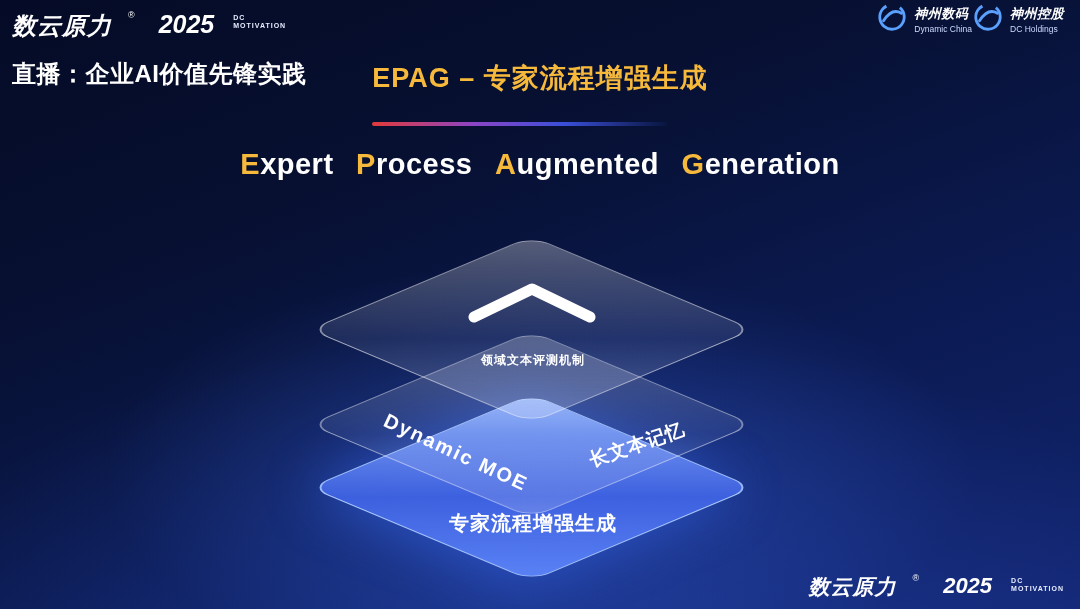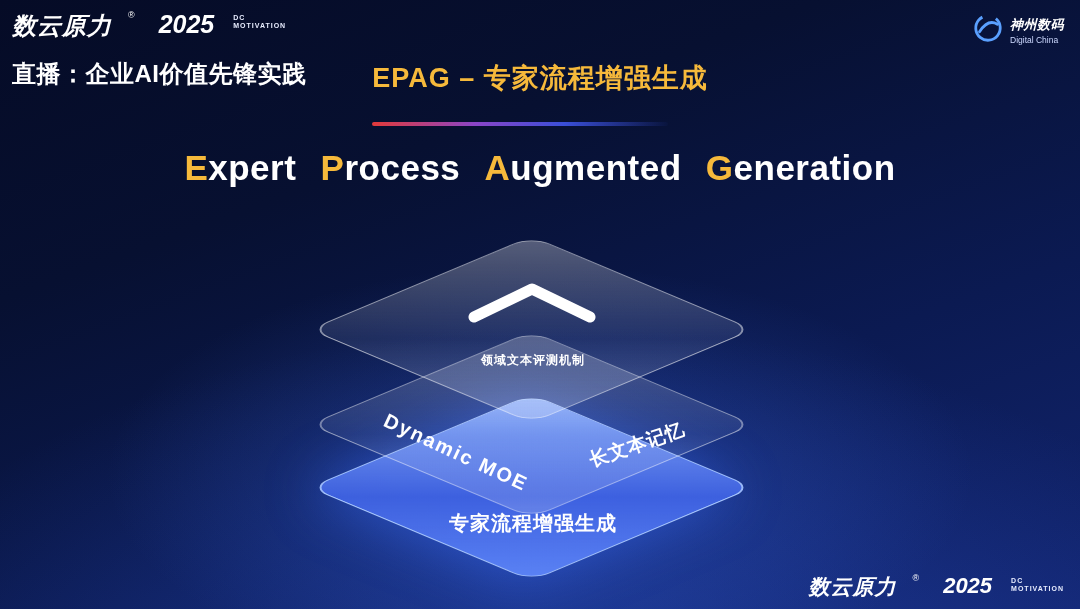--- a/index.html
+++ b/index.html
@@ -18,33 +18,33 @@
   .logo-block { display:flex; align-items:flex-start; gap:16px; }
   .logo-brand { font-size:24px; font-weight:900; font-style:italic; letter-spacing:1px; }
   .logo-reg { font-size:9px; vertical-align:super; }
   .logo-year { font-size:25px; font-weight:900; font-style:italic; margin-left:8px; }
   .logo-sub { display:flex; flex-direction:column; justify-content:center; margin-left:3px; margin-top:4px; }
   .logo-sub span { font-size:7px; font-weight:700; letter-spacing:1px; line-height:8px; color:#e8edff; }
   .header-left { position:absolute; top:10px; left:12px; }
   .live-label { position:absolute; top:58px; left:12px; font-size:24px; font-weight:800; letter-spacing:0.5px; }
 
   
-  .partners { position:absolute; top:12px; right:16px; display:flex; }
+  .partners { position:absolute; top:1px; right:16px; display:flex; }
   .partner { display:flex; align-items:center; gap:6px; }
   .partner-text { display:flex; flex-direction:column; }
   .partner-name { font-size:13px; font-weight:800; font-style:italic; letter-spacing:0.5px; }
   .partner-sub { font-size:8.5px; color:#cdd9ff; margin-top:1px; }
 
   
   .page-title { position:absolute; top:60px; left:0; width:100%; text-align:center;
     font-size:27px; font-weight:800; color:#f6b93b; letter-spacing:1px; }
   .divider { position:absolute; top:122px; left:372px; width:296px; height:4px; border-radius:2px;
     background:linear-gradient(90deg,#e23a3a 0%,#8a45c8 35%,#3a4fd8 65%,rgba(25,60,180,0.05) 100%); }
   .subtitle { position:absolute; top:148px; left:0; width:100%; text-align:center;
-    font-size:35px; font-weight:600; letter-spacing:0.5px; }
+    font-size:29px; font-weight:600; letter-spacing:0.5px; }
   .subtitle .word { margin:0 7px; }
   .subtitle .cap { color:#f6b93b; font-weight:700; }
 
   
   .layer { position:absolute; width:315px; height:315px; border-radius:26px;
     transform:scaleY(0.42) rotate(45deg); }
   .layer-top { left:374px; top:172px; z-index:3;
     background:linear-gradient(135deg,rgba(255,255,255,0.32) 0%,rgba(190,205,245,0.10) 55%,rgba(255,255,255,0.22) 100%);
     border:2px solid rgba(255,255,255,0.45); }
   .layer-middle { left:374px; top:267px; z-index:2;
@@ -89,21 +89,33 @@
 <div class="partners">
   <div class="partner">
     <span>
       <svg width="32" height="32" viewBox="0 0 34 34">
         <circle cx="17" cy="17" r="13" fill="none" stroke="#5aa0ff" stroke-width="3" stroke-dasharray="66 16" transform="rotate(-50 17 17)"></circle>
         <path d="M8 21 Q17 7 27 13" stroke="#5aa0ff" fill="none" stroke-width="3" stroke-linecap="round"></path>
       </svg>
     </span>
     <span class="partner-text">
       <span class="partner-name">神州数码</span>
-      <span class="partner-sub">Digital China</span>
+      <span class="partner-sub">Dynamic China</span>
+    </span>
+  </div>
+  <div class="partner">
+    <span>
+      <svg width="32" height="32" viewBox="0 0 34 34">
+        <circle cx="17" cy="17" r="13" fill="none" stroke="#5aa0ff" stroke-width="3" stroke-dasharray="66 16" transform="rotate(-50 17 17)"></circle>
+        <path d="M8 21 Q17 7 27 13" stroke="#5aa0ff" fill="none" stroke-width="3" stroke-linecap="round"></path>
+      </svg>
+    </span>
+    <span class="partner-text">
+      <span class="partner-name">神州控股</span>
+      <span class="partner-sub">DC Holdings</span>
     </span>
   </div>
 </div>
 
 <div class="page-title">EPAG – 专家流程增强生成</div>
 <div class="divider"></div>
 
 <div class="subtitle">
   <span class="word"><span class="cap">E</span><span>xpert</span></span>
   <span class="word"><span class="cap">P</span><span>rocess</span></span>

